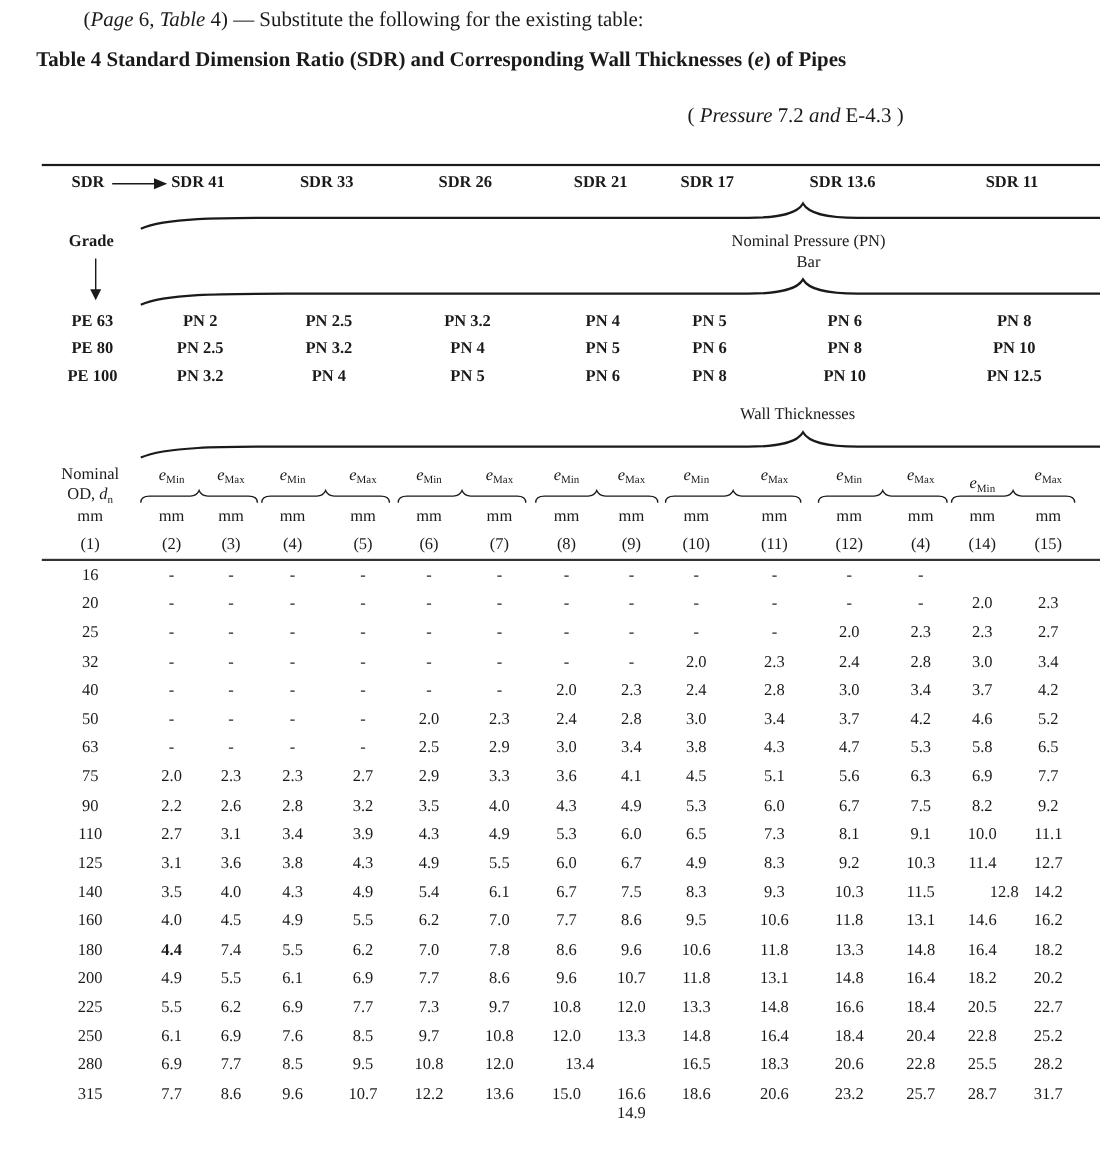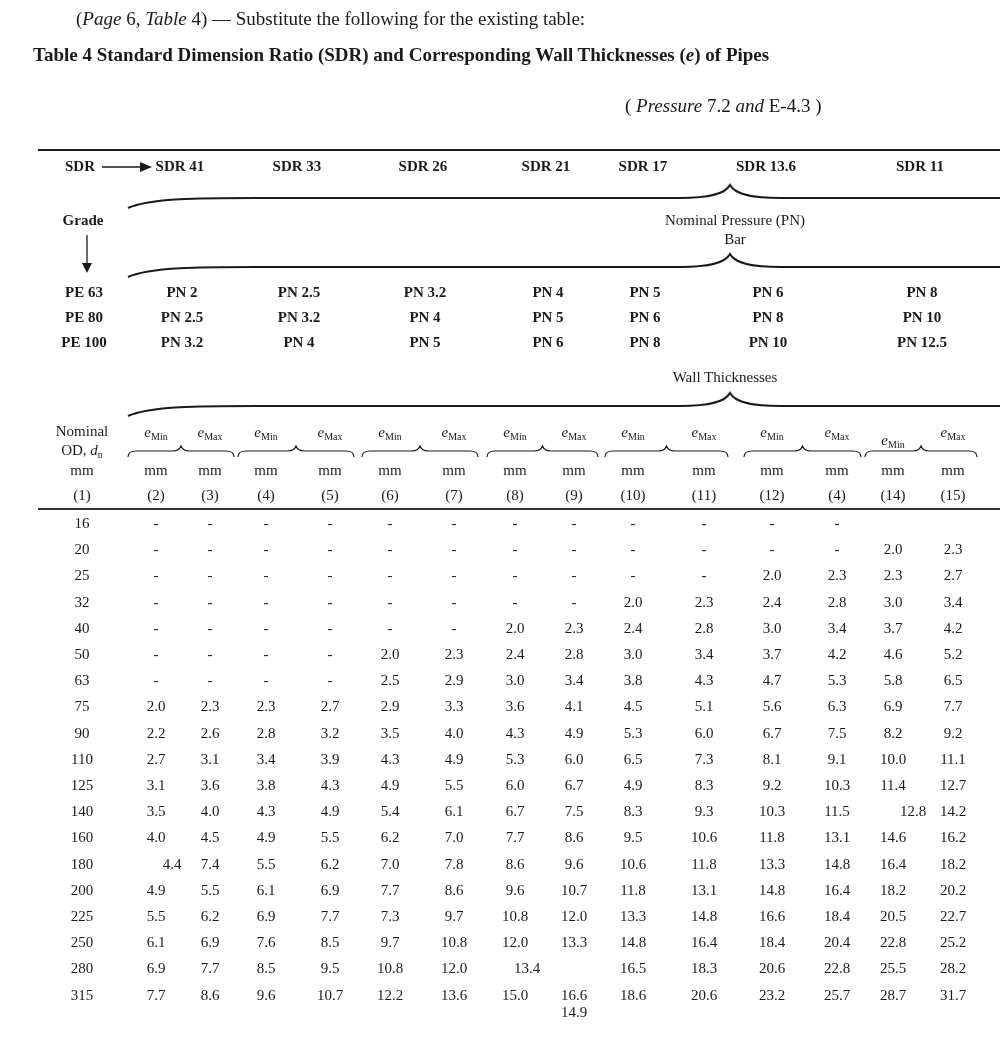--- a/index.html
+++ b/index.html
@@ -371,21 +371,21 @@
       <div class="abs data-cell" style="left: 574px; top: 829.4px;">8.6</div>
       <div class="abs data-cell" style="left: 633px; top: 829.4px;">9.5</div>
       <div class="abs data-cell" style="left: 704px; top: 829.4px;">10.6</div>
       <div class="abs data-cell" style="left: 772px; top: 829.4px;">11.8</div>
       <div class="abs data-cell" style="left: 837px; top: 829.4px;">13.1</div>
       <div class="abs data-cell" style="left: 893px; top: 829.4px;">14.6</div>
       <div class="abs data-cell" style="left: 953px; top: 829.4px;">16.2</div>
     </div>
     <div>
       <div class="abs data-cell" style="left: 82px; top: 855.6px;">180</div>
-      <div class="abs data-cell" style="left: 172px; top: 855.6px;">4.4</div>
+      <div class="abs data-cell" style="left: 156px; top: 855.6px; font-weight: bold;">4.4</div>
       <div class="abs data-cell" style="left: 210px; top: 855.6px;">7.4</div>
       <div class="abs data-cell" style="left: 266px; top: 855.6px;">5.5</div>
       <div class="abs data-cell" style="left: 330px; top: 855.6px;">6.2</div>
       <div class="abs data-cell" style="left: 390px; top: 855.6px;">7.0</div>
       <div class="abs data-cell" style="left: 454px; top: 855.6px;">7.8</div>
       <div class="abs data-cell" style="left: 515px; top: 855.6px;">8.6</div>
       <div class="abs data-cell" style="left: 574px; top: 855.6px;">9.6</div>
       <div class="abs data-cell" style="left: 633px; top: 855.6px;">10.6</div>
       <div class="abs data-cell" style="left: 704px; top: 855.6px;">11.8</div>
       <div class="abs data-cell" style="left: 772px; top: 855.6px;">13.3</div>

